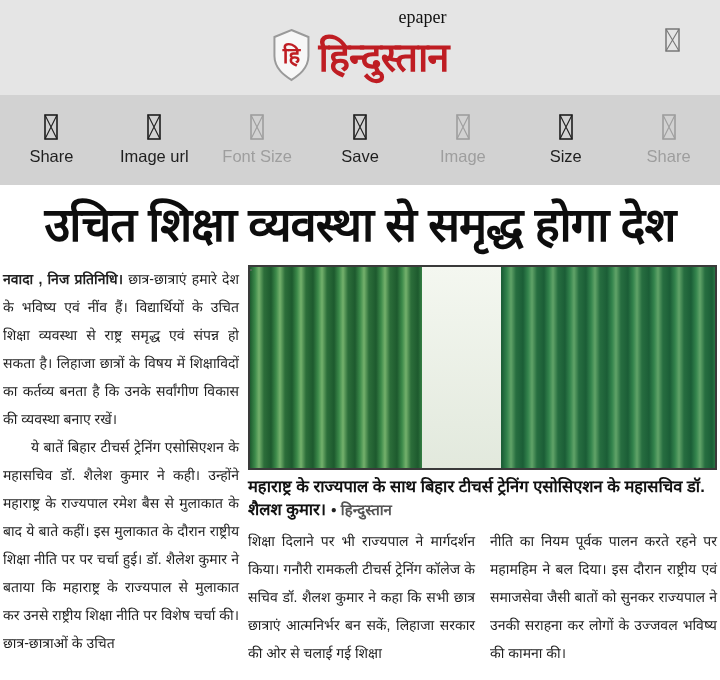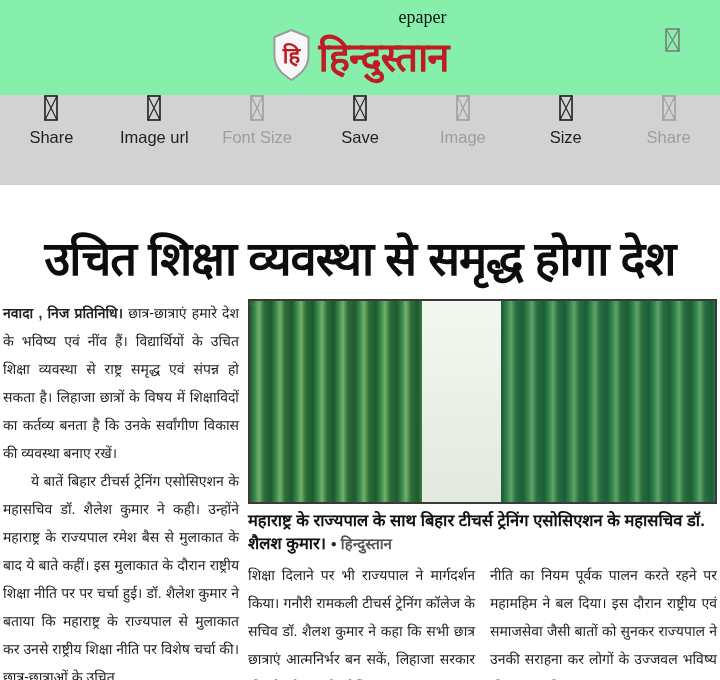--- a/index.html
+++ b/index.html
@@ -4,57 +4,57 @@
 <style>
   * { margin:0; padding:0; box-sizing:border-box; }
   html,body { background:#fff; }
   .page {
     position:relative; width:720px; height:680px; margin:0 auto;
     background:#fff; overflow:hidden;
     font-family:"Liberation Sans", sans-serif; color:#1c1c1c;
   }
 
   
-  .header { position:relative; height:95px; background:#86efac; }
+  .header { position:relative; height:95px; background:#e5e5e5; }
   .logo-wrap {
     position:absolute; left:50%; top:8px; transform:translateX(-50%);
     display:flex; flex-direction:column; cursor:pointer;
   }
   .epaper-label {
     align-self:flex-end; font-family:"Liberation Serif", serif;
     font-size:18px; color:#111; line-height:1; margin-bottom:2px; padding-right:2px;
   }
   .logo-row { display:flex; align-items:center; gap:7px; }
   .brand-title {
     font-size:40px; font-weight:bold; color:#bf1d23; line-height:1.1;
     letter-spacing:-1px; white-space:nowrap;
   }
   .hdr-menu {
     position:absolute; right:40px; top:28px; color:#777; cursor:pointer;
   }
 
   
   .toolbar {
     height:90px; background:#d2d2d2;
-    display:flex; align-items:flex-start;
+    display:flex; align-items:center;
   }
   .tb-item {
     flex:1 1 0; display:flex; flex-direction:column; align-items:center;
     justify-content:center; gap:6px; color:#1f1f1f; cursor:pointer;
     text-align:center;
   }
   .tb-item .tb-label { font-size:16.5px; font-weight:500; line-height:1.25; }
   .tb-item.disabled { color:#9e9e9e; cursor:default; }
   .tofu { display:block; }
 
   
   .headline {
     height:78px; display:flex; align-items:center; justify-content:center;
     font-size:47px; font-weight:bold; color:#0d0d0d; letter-spacing:-1px;
-    white-space:nowrap; line-height:1;margin-top:34px;
+    white-space:nowrap; line-height:1;
   }
 
   
   .article { display:flex; padding:2px 3px 0 3px; gap:9px; }
   .col-left { width:236px; flex:0 0 236px; }
   .right-area { flex:1 1 auto; min-width:0; }
 
   .bodytext {
     font-size:14px; line-height:28px; text-align:justify; color:#1f1f1f;
   }

